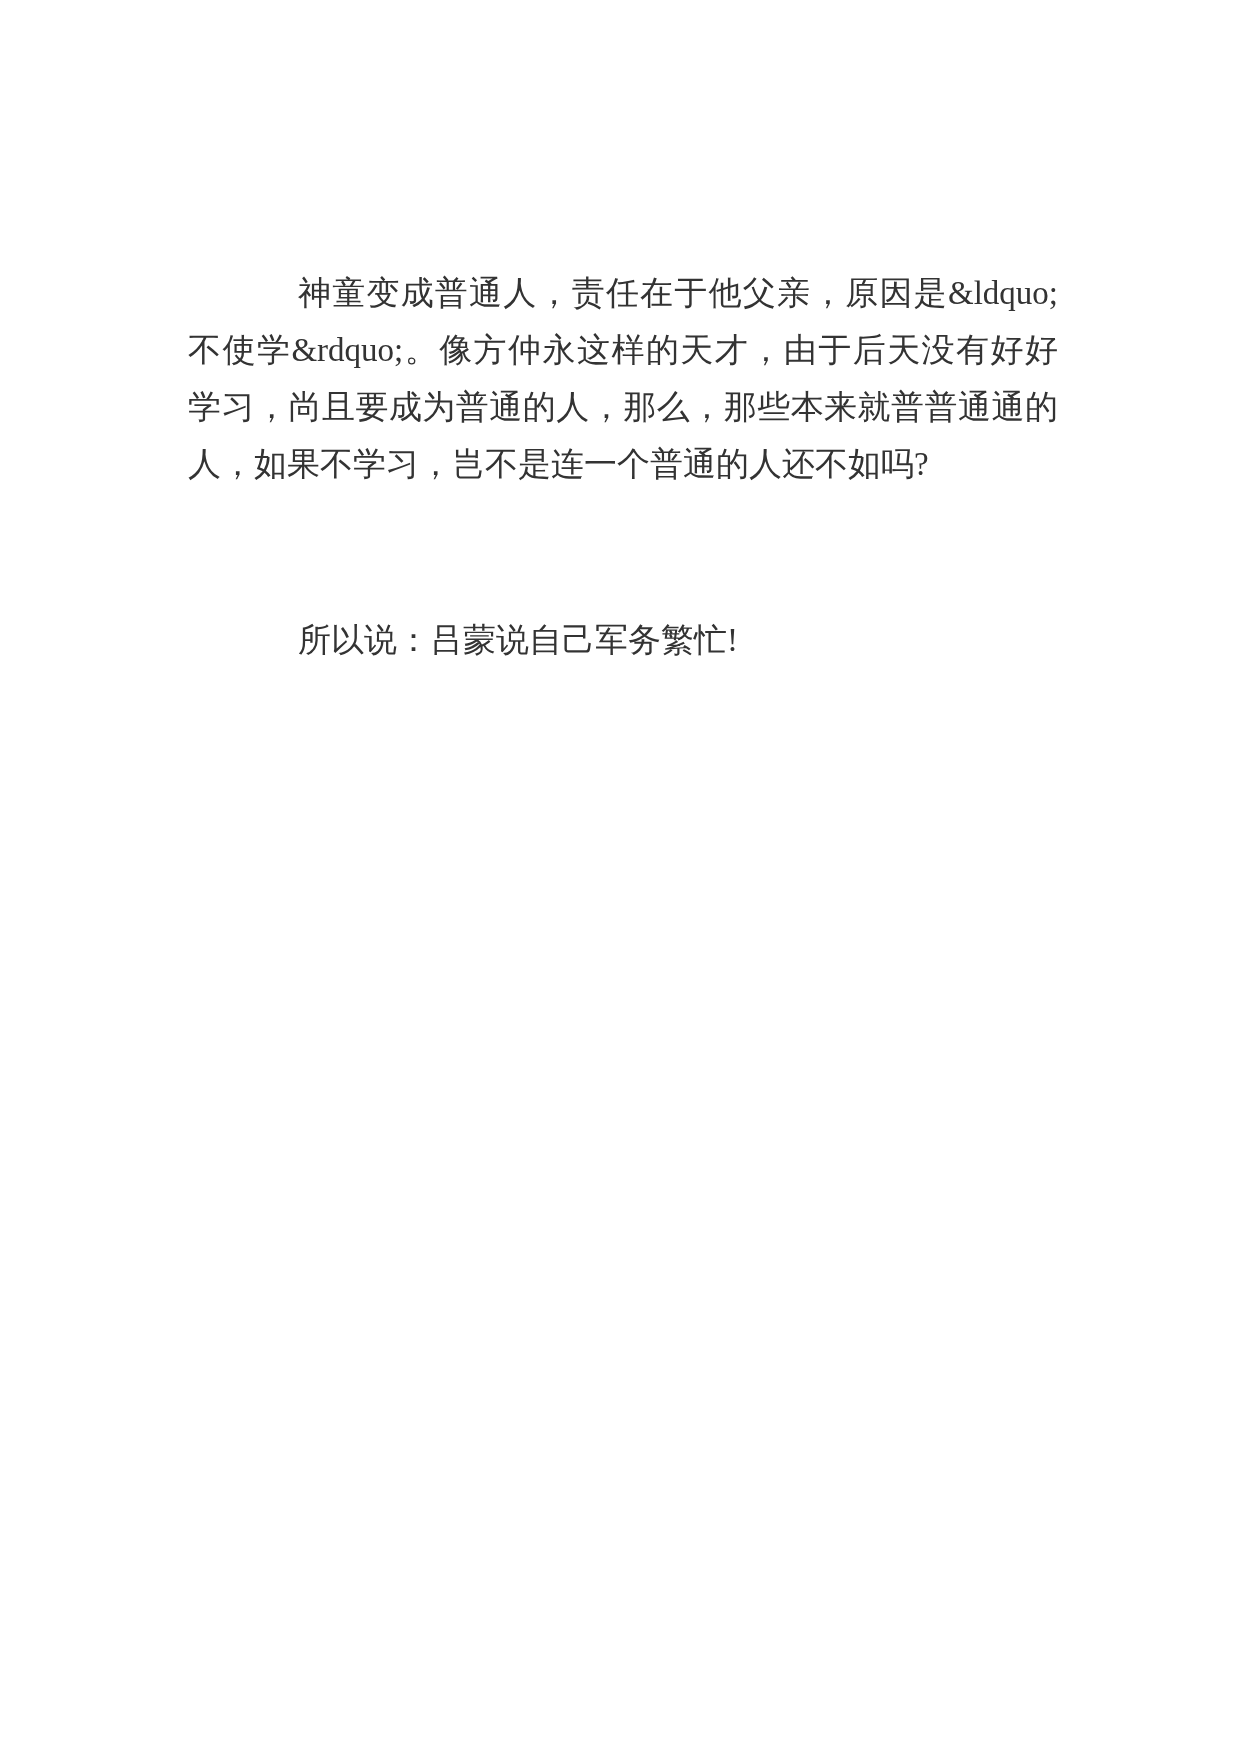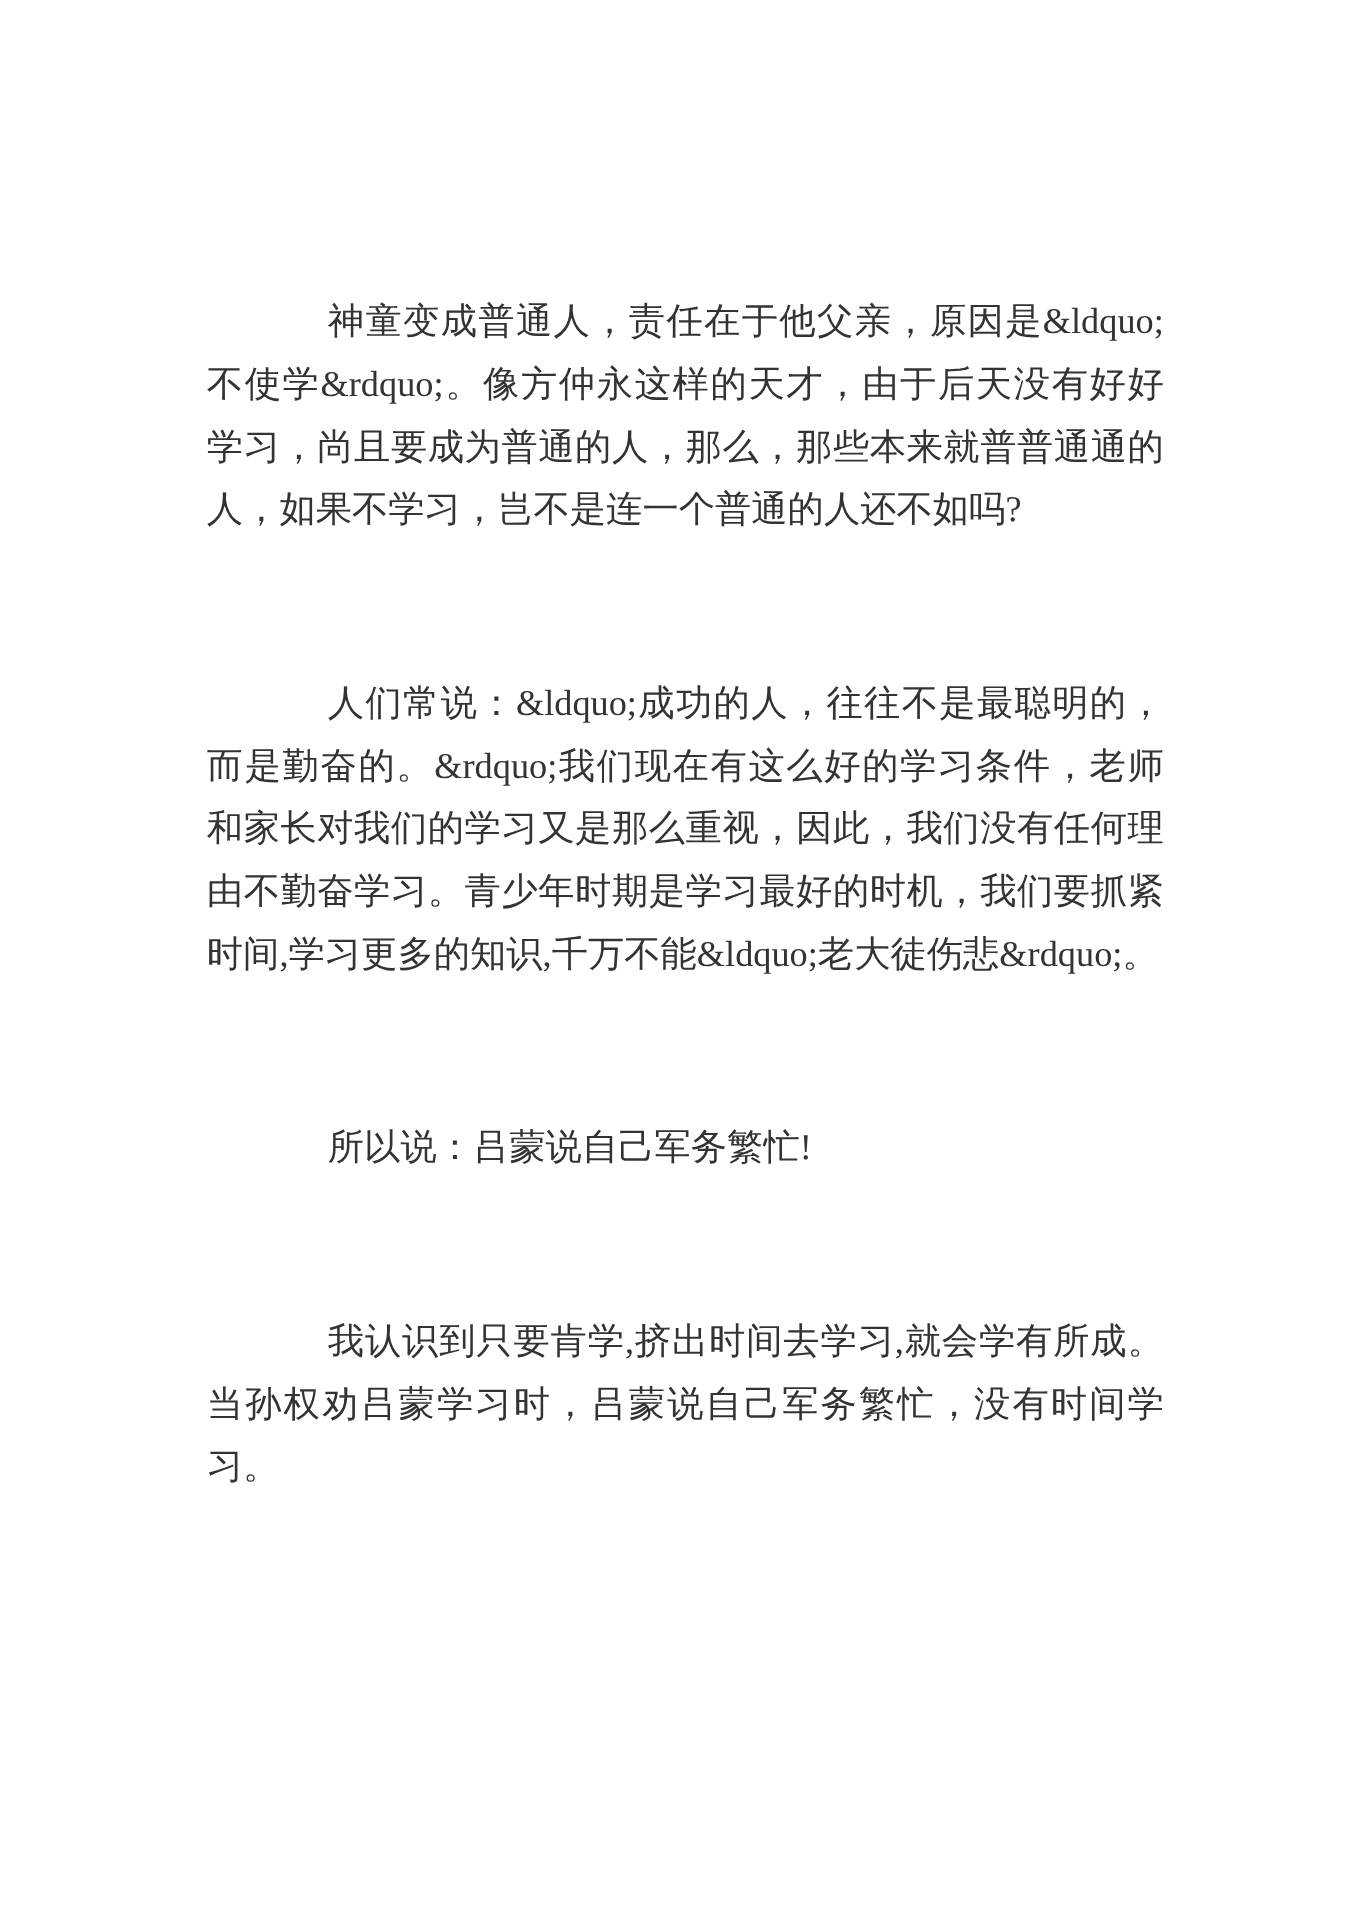--- a/index.html
+++ b/index.html
@@ -34,16 +34,14 @@
   }
   .para:last-child {
     margin-bottom: 0;
   }
 </style>
 </head>
 <body>
 
 <main class="page">
   <p class="para">神童变成普通人，责任在于他父亲，原因是&amp;ldquo;不使学&amp;rdquo;。像方仲永这样的天才，由于后天没有好好学习，尚且要成为普通的人，那么，那些本来就普普通通的人，如果不学习，岂不是连一个普通的人还不如吗?</p>
-  <p class="para">人们常说：&amp;ldquo;成功的人，往往不是最聪明的，而是勤奋的。&amp;rdquo;我们现在有这么好的学习条件，老师和家长对我们的学习又是那么重视，因此，我们没有任何理由不勤奋学习。青少年时期是学习最好的时机，我们要抓紧时间,学习更多的知识,千万不能&amp;ldquo;老大徒伤悲&amp;rdquo;。</p>
   <p class="para">所以说：吕蒙说自己军务繁忙!</p>
-  <p class="para">我认识到只要肯学,挤出时间去学习,就会学有所成。当孙权劝吕蒙学习时，吕蒙说自己军务繁忙，没有时间学习。</p>
 </main>
 
 </body></html>

